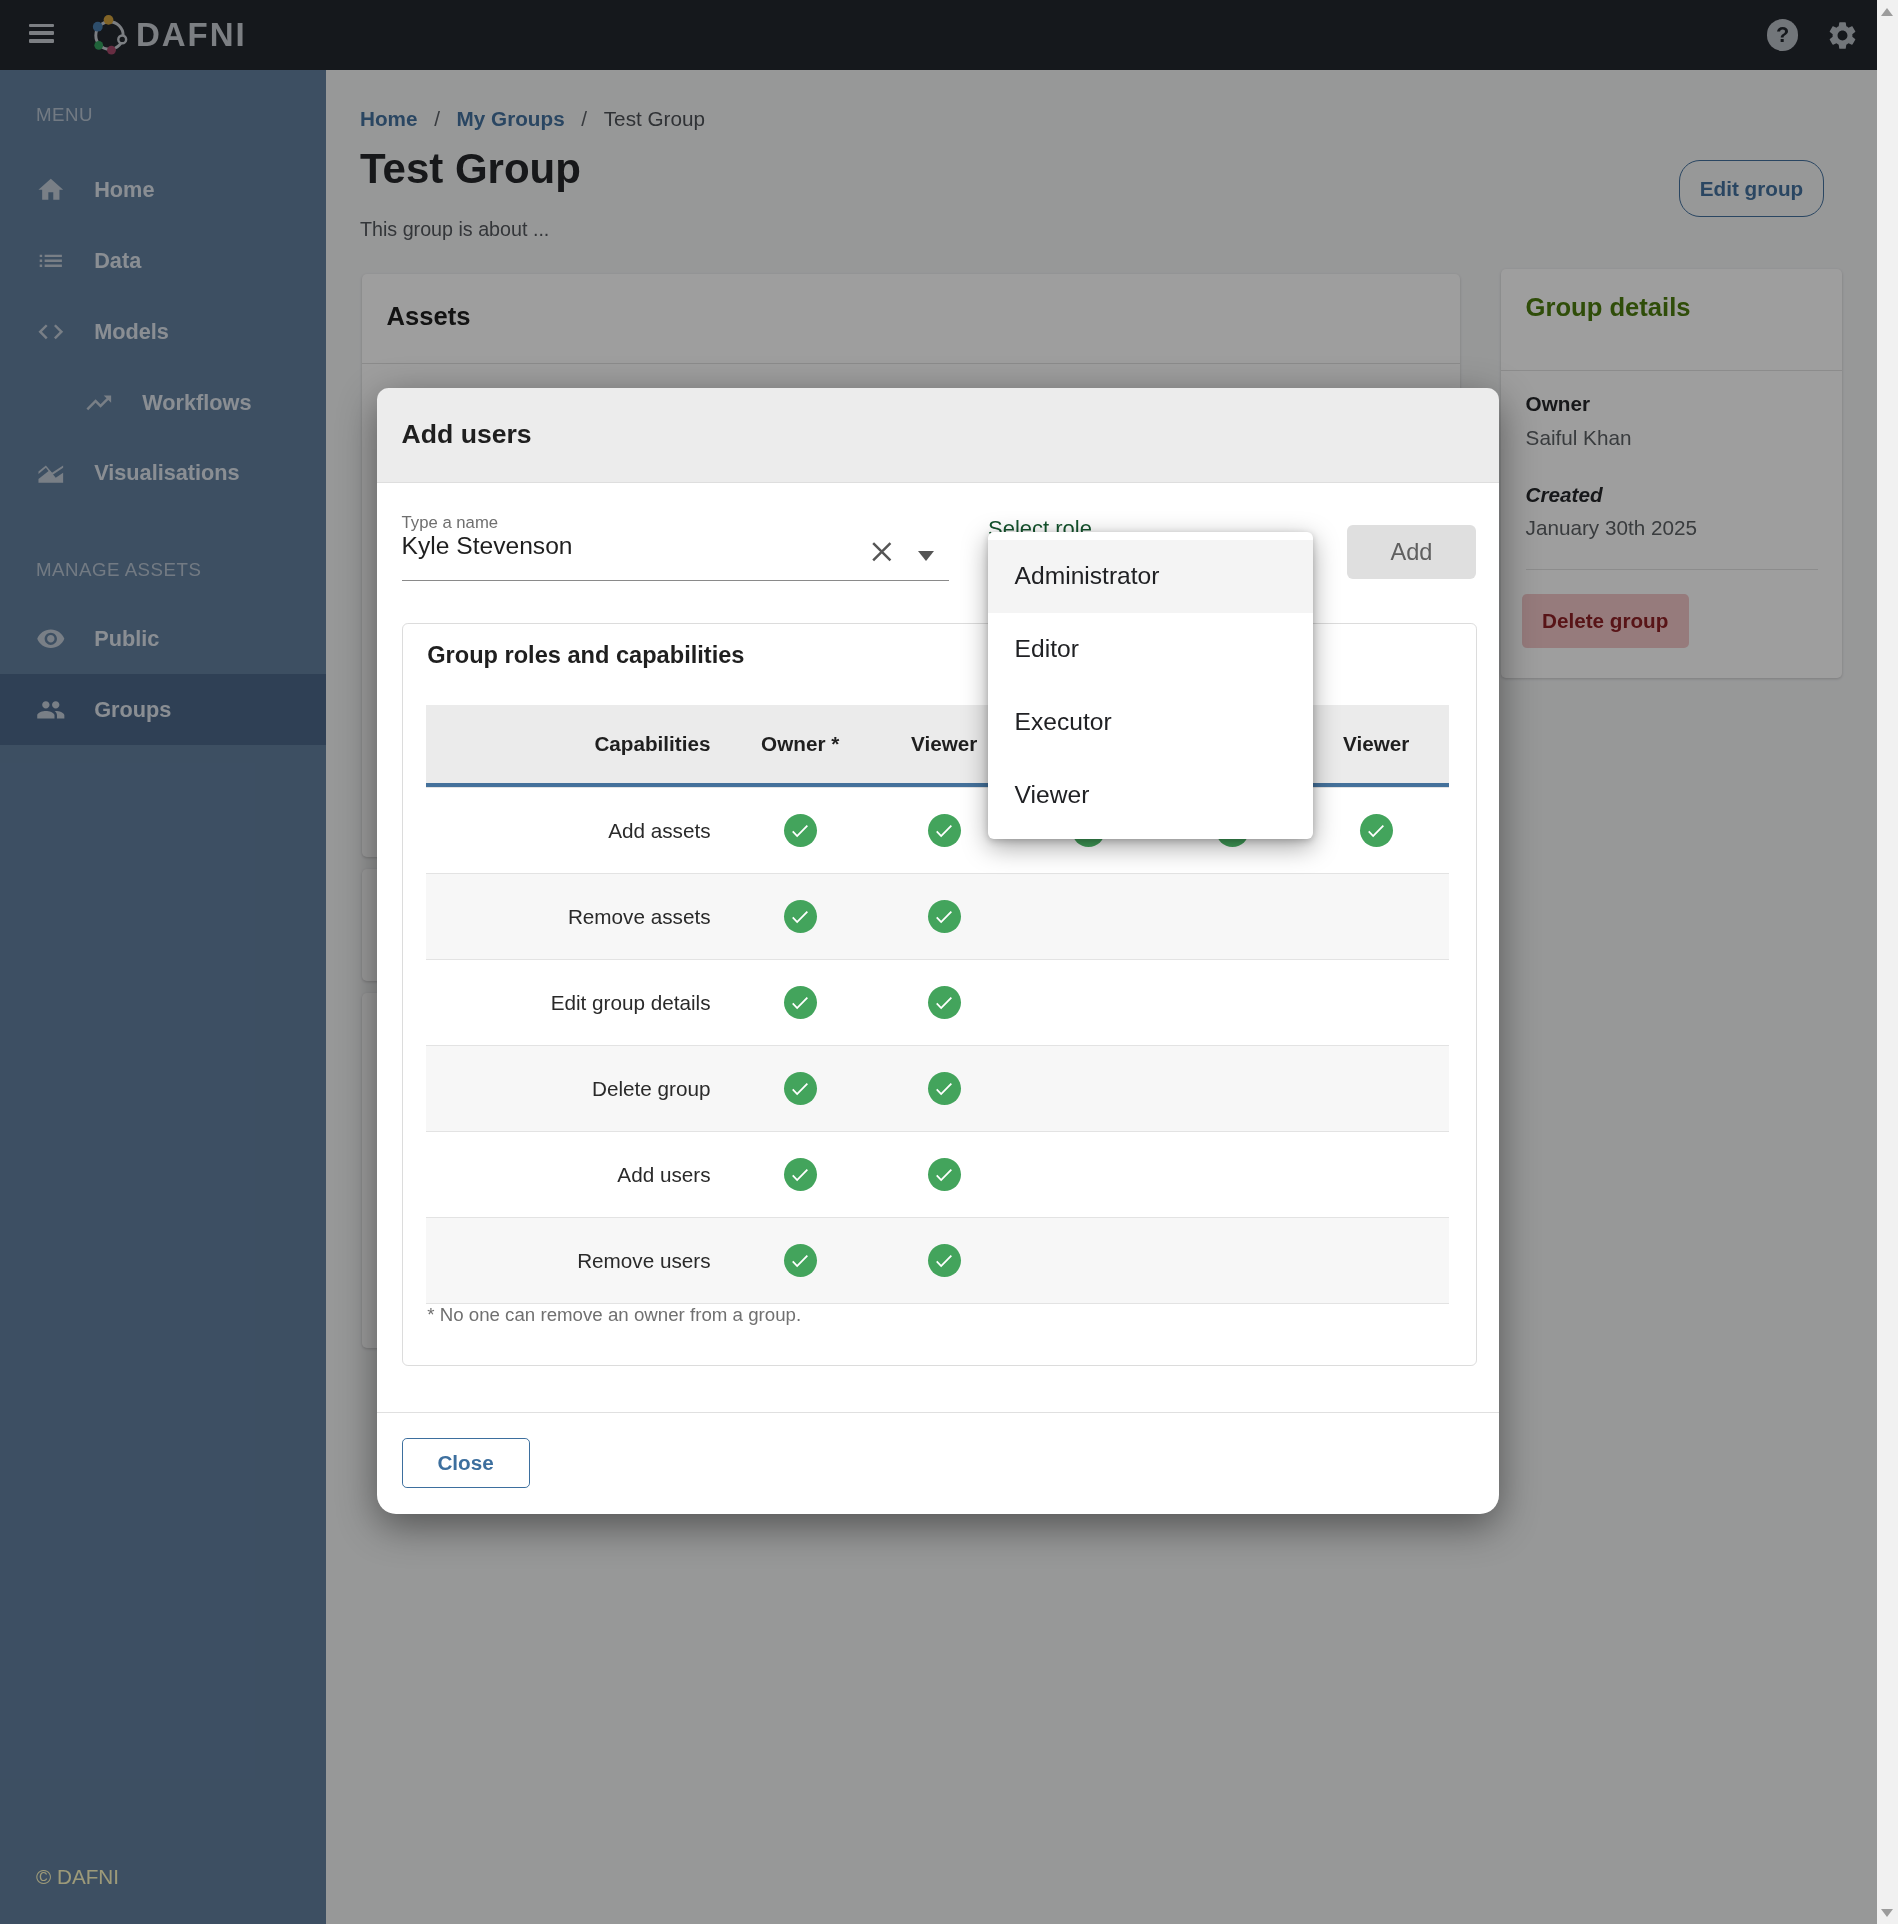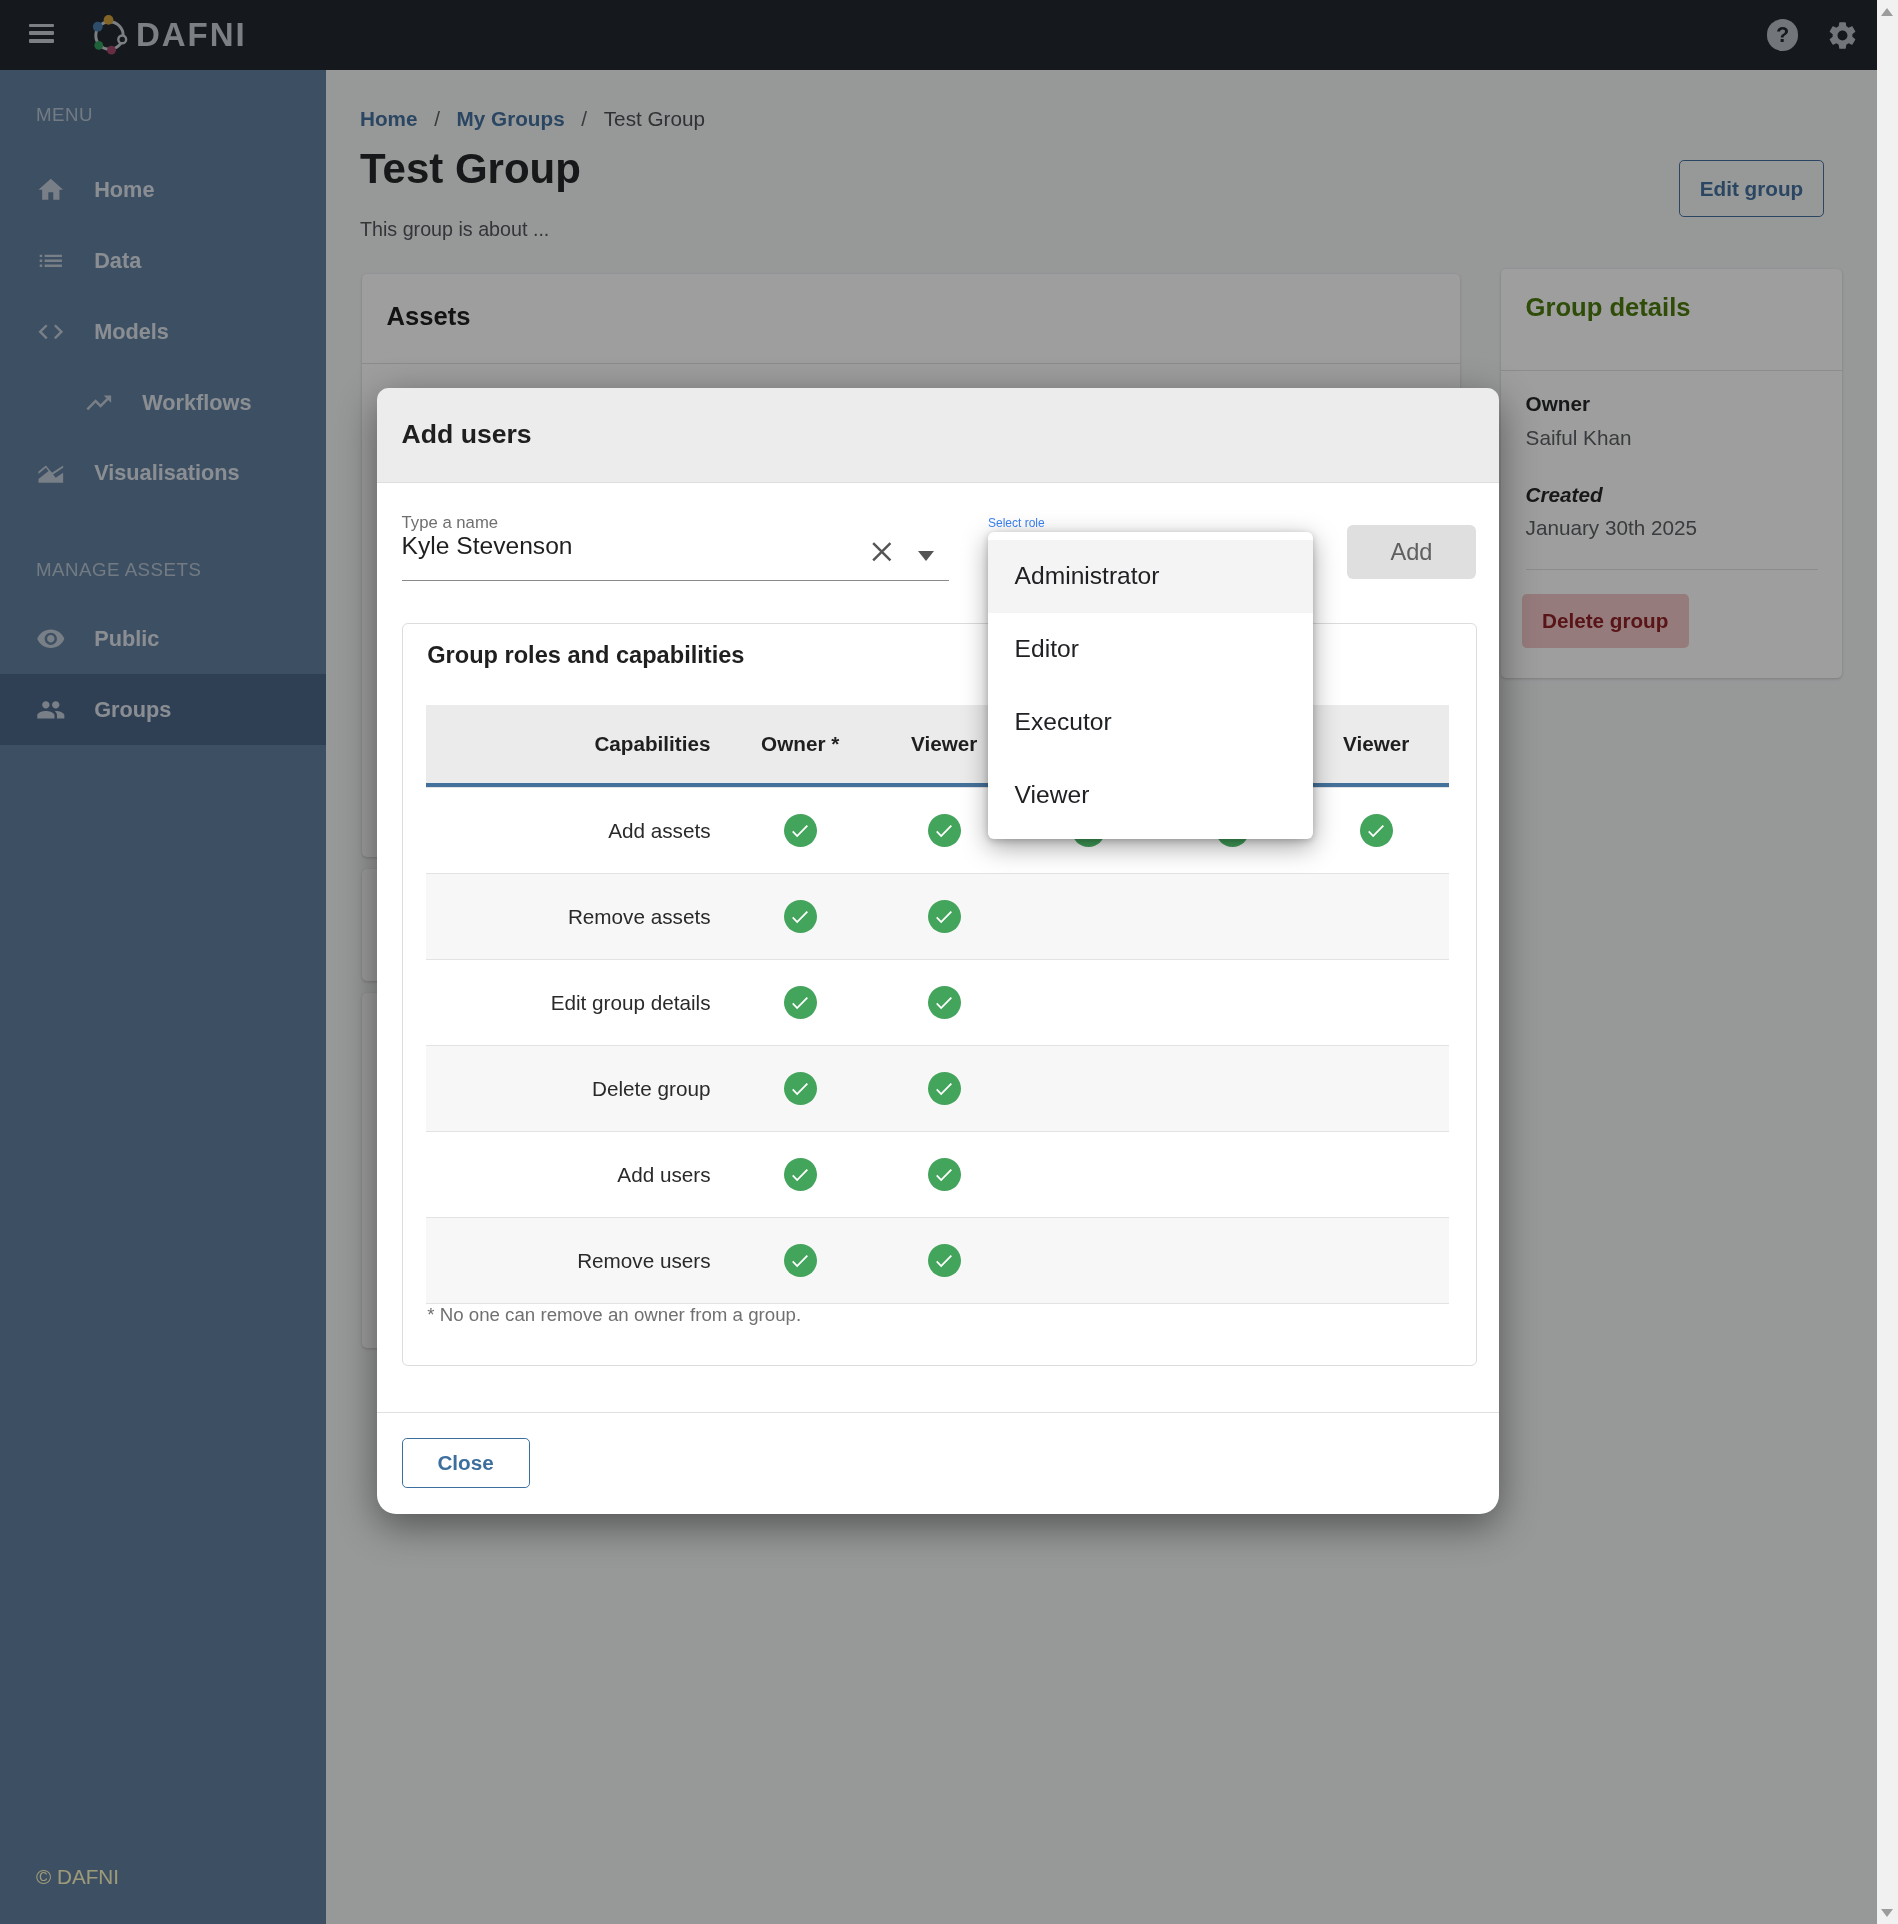--- a/index.html
+++ b/index.html
@@ -30,21 +30,21 @@
   
   .content{position:absolute;left:326px;top:70px;width:1572px;height:1855px;}
   .breadcrumb{position:absolute;left:34px;top:37px;display:flex;gap:16.7px;font-size:20.7px;align-items:center;}
   .crumb-link{color:#44729e;font-weight:bold;cursor:pointer;}
   .crumb-sep{color:#5c6167;}
   .crumb-current{color:#4d5156;}
   .page-title{position:absolute;left:34px;top:75px;font-size:42px;font-weight:bold;color:#26282a;}
   .page-subtitle{position:absolute;left:34px;top:148px;font-size:19.7px;color:#53575c;}
   .btn-outline-blue{border:1px solid #44729e;color:#44729e;background:transparent;border-radius:4.9px;
     font-size:20.7px;font-weight:bold;font-family:inherit;cursor:pointer;}
-  .edit-group{position:absolute;left:1353px;top:90px;width:145px;height:57px;}
+  .edit-group{position:absolute;left:1353px;top:90px;width:145px;height:57px;border-radius:21px;}
   .card{position:absolute;background:#ffffff;border-radius:4.9px;box-shadow:0 1px 3px rgba(0,0,0,.18);}
   .assets-card{left:36px;top:204px;width:1098px;height:583px;}
   .card-header-text{position:absolute;left:24.6px;top:27.6px;font-size:25.6px;font-weight:bold;color:#1f1f1f;}
   .card-hdr-divider{position:absolute;left:0;top:89px;width:100%;height:1px;background:#e0e0e0;}
   .bg-card-2{left:36px;top:799px;width:1098px;height:112px;}
   .bg-card-3{left:36px;top:923px;width:1098px;height:355px;}
 
   
   .details-card{left:1175px;top:199px;width:341px;height:409px;}
   .gd-title{position:absolute;left:24.6px;top:23.6px;font-size:25.6px;font-weight:bold;color:#4d7c0f;}
@@ -58,21 +58,21 @@
   
   .backdrop{position:absolute;left:0;top:0;width:1898px;height:1925px;background:rgba(0,0,0,.38);z-index:50;}
 
   
   .modal{position:absolute;left:377px;top:388px;width:1122px;height:1126px;background:#fff;border-radius:19px;
     box-shadow:0 11.8px 39px rgba(0,0,0,.45);z-index:100;}
   .modal-header{position:absolute;left:0;top:0;width:100%;height:94px;background:#ececec;
     border-bottom:1px solid #dedede;border-radius:11.8px 11.8px 0 0;}
   .modal-title{position:absolute;left:24.6px;top:30.5px;font-size:26.6px;font-weight:bold;color:#1f1f1f;}
   .field-label{position:absolute;font-size:16.7px;color:#6f6f6f;}
-  .select-label{position:absolute;font-size:12px;color:#3b82f6;}
+  .select-label{position:absolute;font-size:22px;color:#14532d;}
   .name-input{position:absolute;left:24.6px;top:144px;width:463px;border:none;outline:none;background:transparent;
     font-size:24.6px;color:#1f1f1f;font-family:inherit;padding:0;}
   .input-underline{position:absolute;left:24.6px;top:192px;width:547px;height:1px;background:#8a8a8a;}
   .clear-x{position:absolute;left:490px;top:149px;width:29.6px;height:29.6px;color:#555;cursor:pointer;}
   .dd-caret{position:absolute;left:541px;top:163px;width:0;height:0;cursor:pointer;
     border-left:8.9px solid transparent;border-right:8.9px solid transparent;border-top:10.8px solid #555;}
   .add-btn{position:absolute;left:970px;top:137px;width:129px;height:54px;background:#dfdfdf;color:#606060;
     border:none;border-radius:5.9px;font-size:23.6px;font-family:inherit;cursor:default;}
 
   .roles-card{position:absolute;left:24.6px;top:235px;width:1073px;height:741px;border:1px solid #dcdcdc;border-radius:5.9px;}

